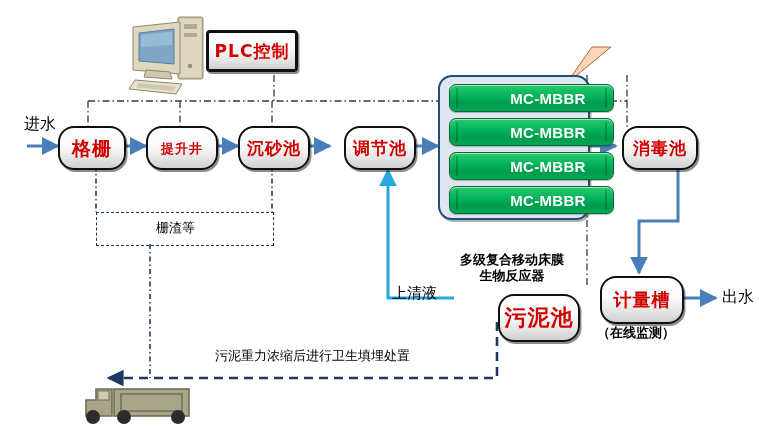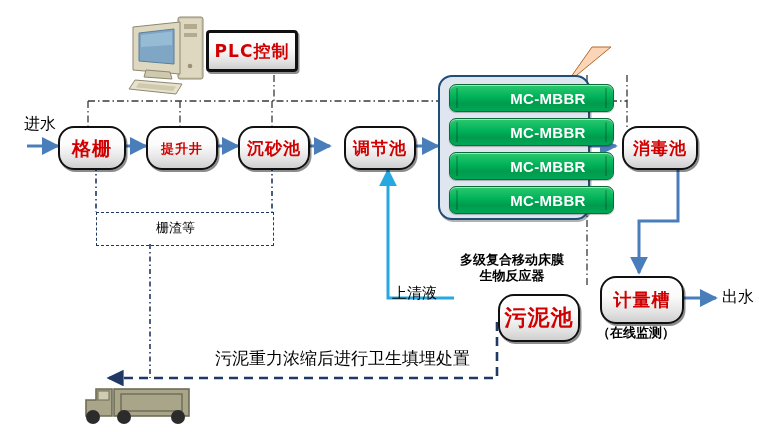--- a/index.html
+++ b/index.html
@@ -240,15 +240,15 @@
   <div class="lbl" style="left:24px;top:114px;font-size:16px;">进水</div>
 
   <div class="lbl" style="left:722px;top:287px;font-size:16px;">出水</div>
 
   <div class="lbl" style="left:156px;top:219px;font-size:13px;">栅渣等</div>
 
   <div class="lbl" style="left:392px;top:284px;font-size:15px;">上清液</div>
 
   <div class="lbl bold" style="left:597px;top:324px;font-size:13px;">（在线监测）</div>
 
-  <div class="lbl" style="left:215px;top:347px;font-size:17px;">污泥重力浓缩后进行卫生填埋处置</div>
+  <div class="lbl" style="left:215px;top:347px;font-size:13px;">污泥重力浓缩后进行卫生填埋处置</div>
 
 </div>
 
 </body></html>

